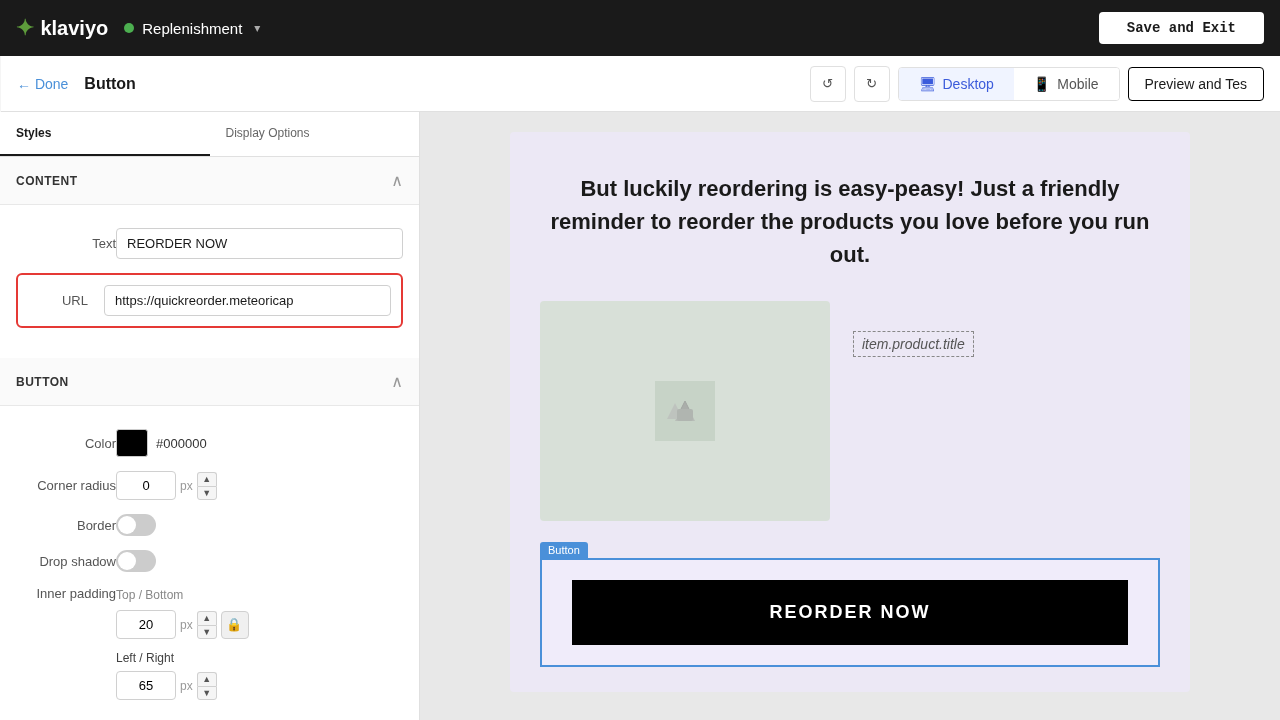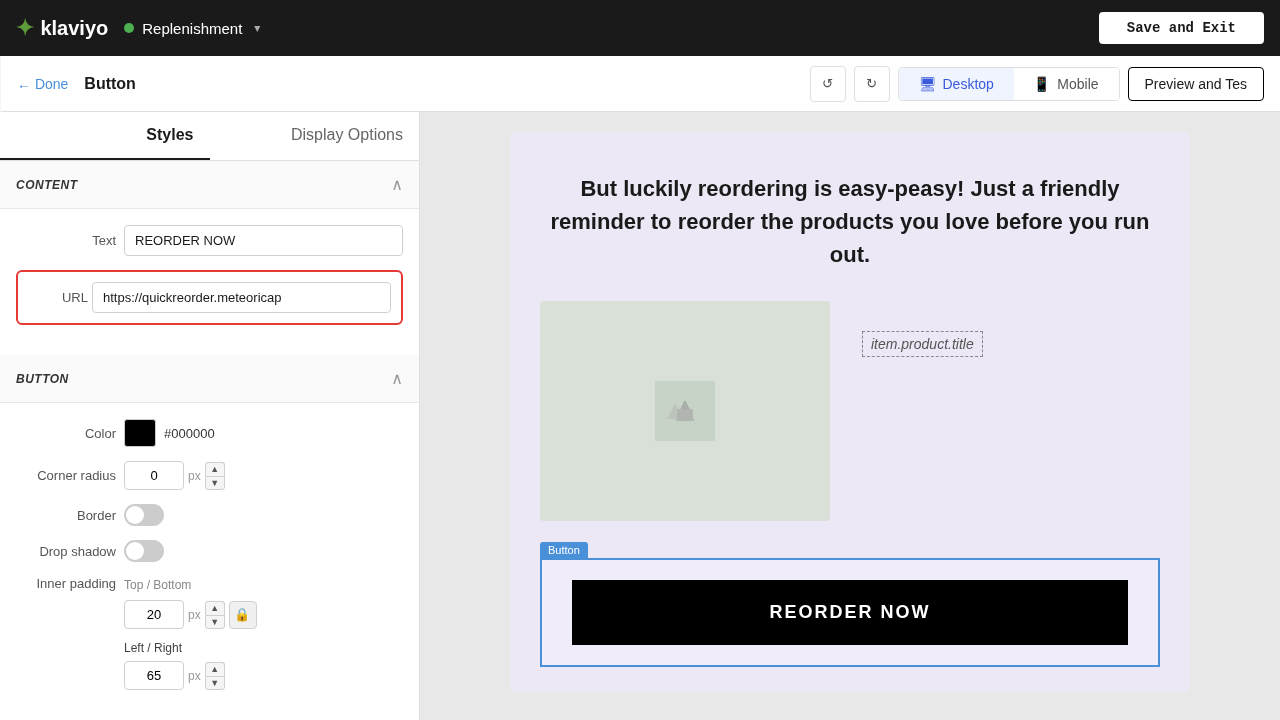--- a/index.html
+++ b/index.html
@@ -57,50 +57,50 @@
     
     .left-panel {
       width: 420px; background: white; border-right: 1px solid #e0e0e0;
       display: flex; flex-direction: column; overflow-y: auto;
       flex-shrink: 0;
     }
 
     
     .panel-tabs { display: flex; border-bottom: 1px solid #e0e0e0; }
     .panel-tab {
-      flex: 1; padding: 14px 16px; text-align: right; cursor: pointer;
-      font-size: 16px; color: #666; border-bottom: 2px solid transparent;
+      flex: 1; padding: 14px 16px; text-align: left; cursor: pointer;
+      font-size: 12px; color: #666; border-bottom: 2px solid transparent;
     }
     .panel-tab.active { color: #1a1a1a; font-weight: 600; border-bottom-color: #1a1a1a; }
 
     
     .section-header {
       display: flex; align-items: center; justify-content: space-between;
       padding: 14px 16px; background: #fafafa; border-bottom: 1px solid #e8e8e8;
       cursor: pointer;
     }
-    .section-title { font-size: 12px; font-weight: 700; color: #333; letter-spacing: 0.5px; text-transform: uppercase; font-style: italic; }
+    .section-title { font-size: 12px; font-weight: 700; color: #333; letter-spacing: 0.5px; text-transform: uppercase; }
     .collapse-btn { color: #999; font-size: 16px; }
 
     .section-body { padding: 16px; }
 
     
     .form-row {
-      display: flex; align-items: center; margin-bottom: 14px; gap: 8px;
+      display: flex; align-items: center; margin-bottom: 14px;  margin-top: 7px;
     }
     .form-label { width: 100px; text-align: right; color: #555; font-size: 13px; flex-shrink: 0; }
     .form-input {
       flex: 1; padding: 7px 10px; border: 1px solid #d0d0d0; border-radius: 4px;
       font-size: 13px; color: #1a1a1a; background: white;
     }
 
     
     .url-row-wrapper {
       border: 2px solid #e53935; border-radius: 6px; padding: 10px 10px;
-      margin-bottom: 14px; display: flex; align-items: center; gap: 4px;
+      margin-bottom: 14px; display: flex; align-items: center; gap: 16px;
     }
 
     
     .color-swatch { width: 32px; height: 28px; background: #000; border-radius: 3px; border: 1px solid #ccc; cursor: pointer; }
     .color-value { font-size: 13px; color: #333; }
 
     
     .num-input-wrap { display: flex; align-items: center; gap: 4px; }
     .num-input {
       width: 60px; padding: 6px 8px; border: 1px solid #d0d0d0;
@@ -142,21 +142,21 @@
       overflow: hidden; position: relative;
     }
     .canvas-content { padding: 40px 30px 20px; }
     .canvas-tagline {
       text-align: center; font-size: 22px; font-weight: 700; line-height: 1.5;
       color: #1a1a1a; margin-bottom: 30px;
     }
 
     
     .product-area {
-      display: flex; align-items: flex-start; gap: 32px; margin-bottom: 0;
+      display: flex; align-items: flex-start; gap: 23px; margin-bottom: 0;
     }
     .product-image-placeholder {
       width: 290px; height: 220px; background: #d8e0d8; border-radius: 4px;
       flex-shrink: 0; display: flex; align-items: center; justify-content: center;
     }
     .product-image-placeholder svg { opacity: 0.4; }
     .product-info { flex: 1; padding-top: 30px; }
     .product-title-tag {
       display: inline-block; border: 1px dashed #888; padding: 4px 8px;
       font-size: 14px; color: #555; font-style: italic;

